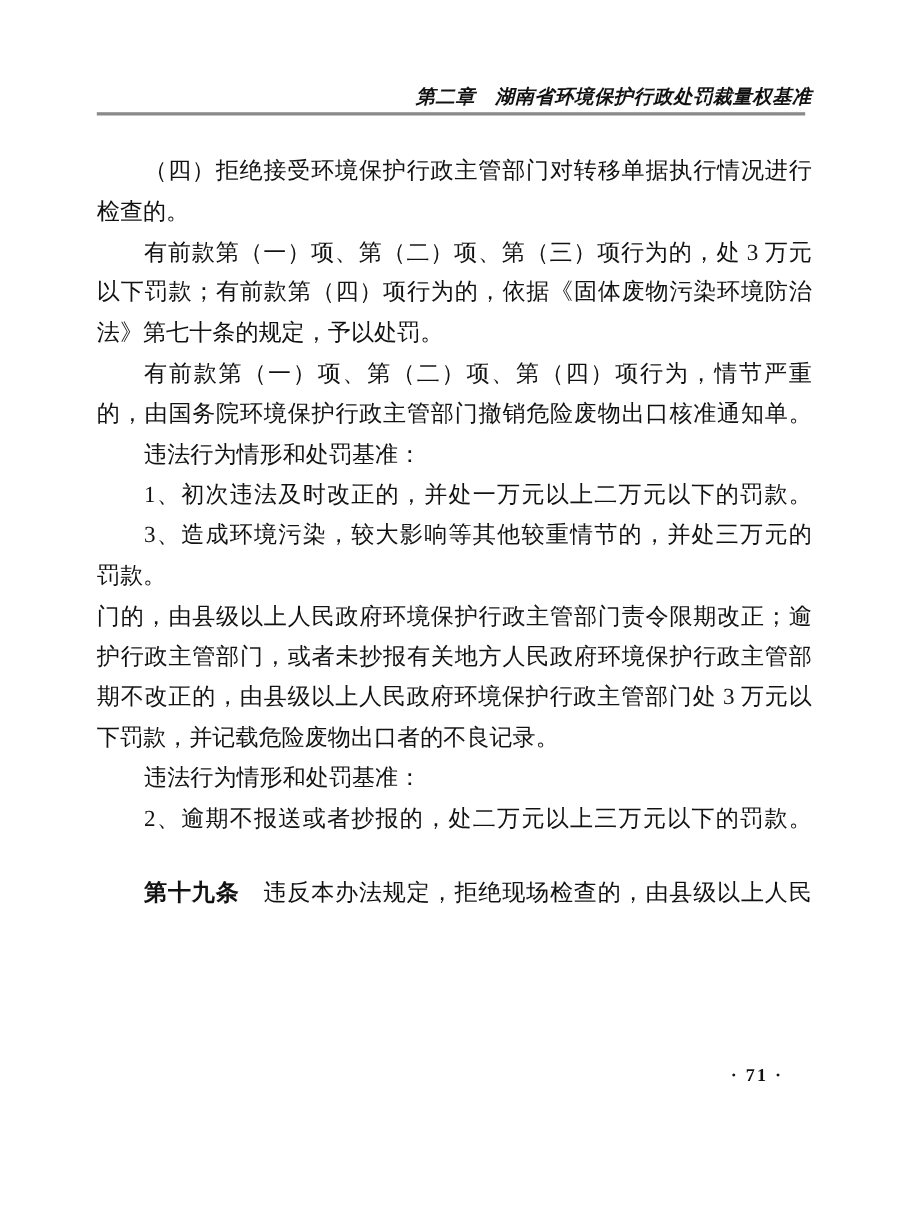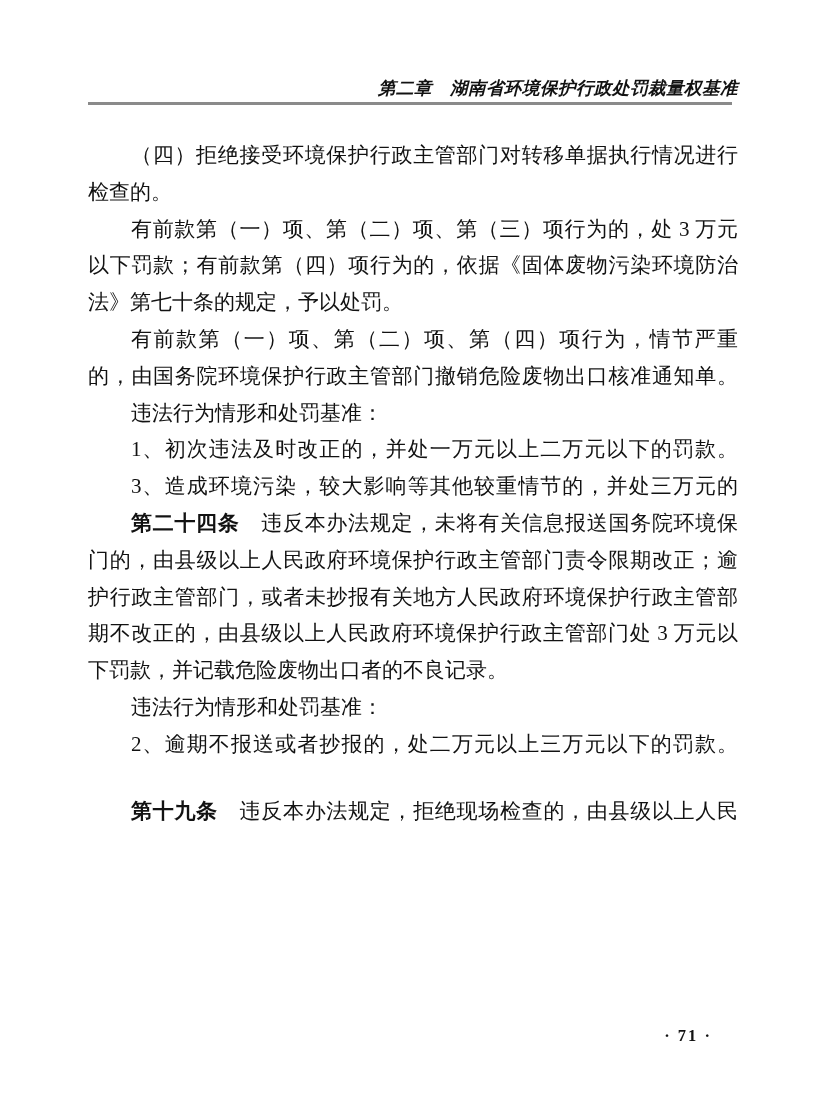--- a/index.html
+++ b/index.html
@@ -63,21 +63,21 @@
     font-weight: bold;
     font-size: 21.5px;
     line-height: 36px;
     letter-spacing: 0.2px;
     color: #0a0a0a;
   }
   .after-heading { margin-top: 30px; }
   
   #page-number {
     position: absolute;
-    top: 1026px;
+    top: 968px;
     right: 104px;
     font-size: 16.5px;
     font-weight: bold;
     letter-spacing: 2px;
     font-family: "Liberation Serif", "DejaVu Serif", serif;
     color: #121212;
   }
 </style>
 </head>
 <body>
@@ -103,23 +103,23 @@
         <div class="line justify">的，由国务院环境保护行政主管部门撤销危险废物出口核准通知单。</div>
       </div>
       <div class="para">
         <div class="line indent">违法行为情形和处罚基准：</div>
       </div>
       <div class="para">
         <div class="line indent justify">1、初次违法及时改正的，并处一万元以上二万元以下的罚款。</div>
       </div>
       <div class="para">
         <div class="line indent justify">3、造成环境污染，较大影响等其他较重情节的，并处三万元的</div>
+        <div class="line">罚款。</div>
       </div>
       <div class="para">
-        <div class="line indent justify"><b>第二十四条</b><span>　违反本办法规定，未将有关信息报送国务院环境保</span></div>
         <div class="line justify">门的，由县级以上人民政府环境保护行政主管部门责令限期改正；逾</div>
         <div class="line justify">护行政主管部门，或者未抄报有关地方人民政府环境保护行政主管部</div>
         <div class="line justify">期不改正的，由县级以上人民政府环境保护行政主管部门处 3 万元以</div>
         <div class="line">下罚款，并记载危险废物出口者的不良记录。</div>
       </div>
       <div class="para">
         <div class="line indent">违法行为情形和处罚基准：</div>
       </div>
       <div class="para">
         <div class="line indent justify">2、逾期不报送或者抄报的，处二万元以上三万元以下的罚款。</div>

